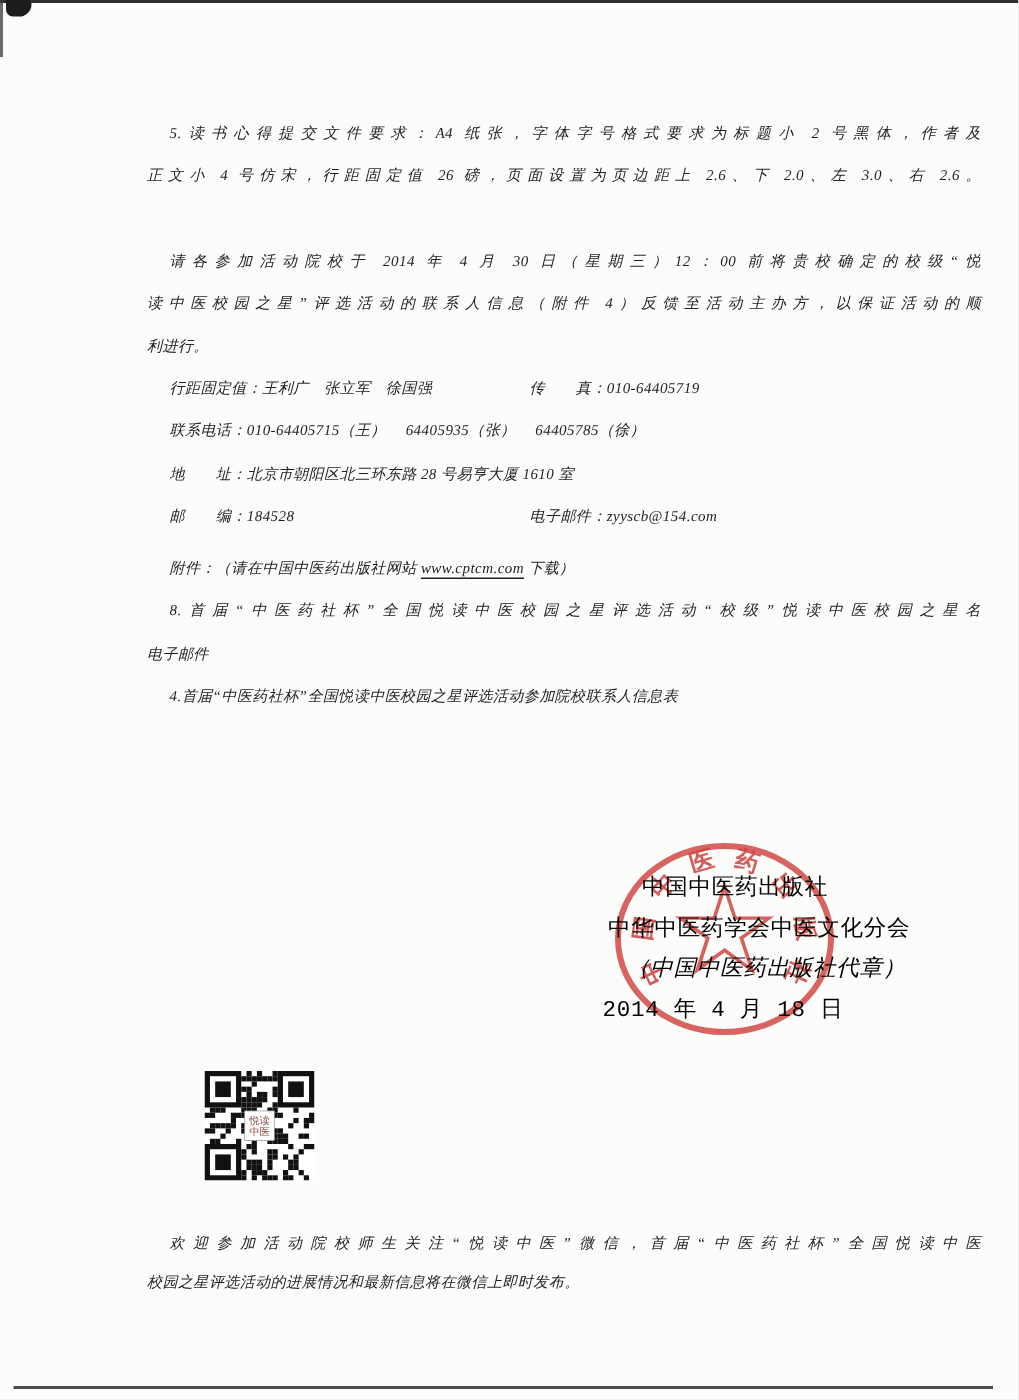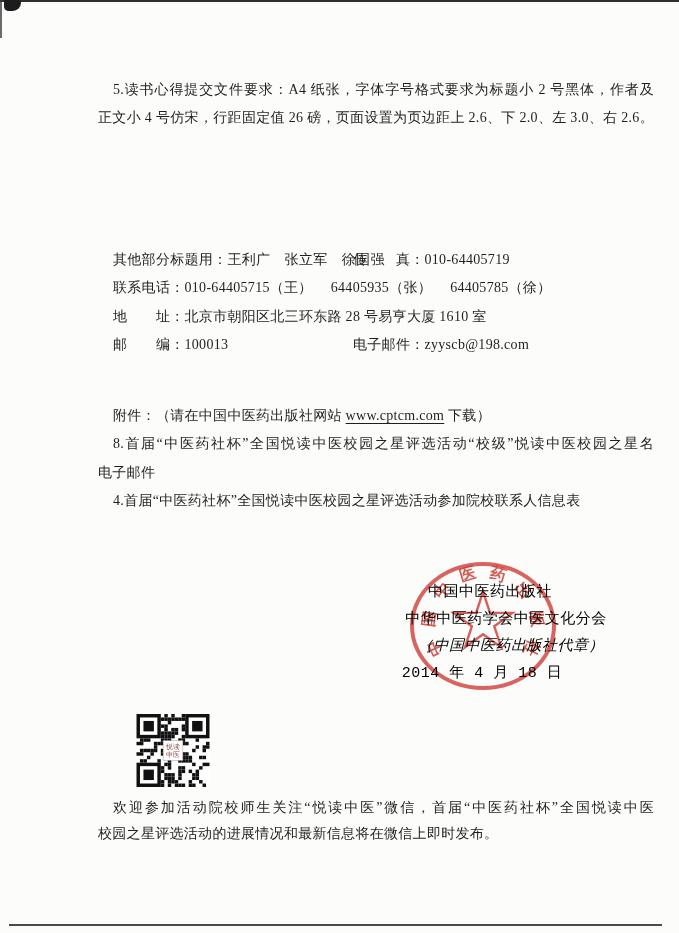--- a/index.html
+++ b/index.html
@@ -4,21 +4,21 @@
 <style>
   html,body{margin:0;padding:0;background:#e8e8e6;}
   .page{
     position:relative;width:679px;height:933px;margin:0 auto;
     background:#fcfcfa;overflow:hidden;
     font-family:"Liberation Serif","DejaVu Serif",serif;
     color:#1f1f1f;
   }
   
   .col{position:absolute;left:98px;width:556px;}
-  .line{height:28.4px;line-height:28.4px;font-size:14px;letter-spacing:.3px;white-space:nowrap;}
+  .line{height:28.4px;line-height:28.4px;font-size:10px;letter-spacing:.3px;white-space:nowrap;font-style:italic;}
   .closing .line{height:26px;line-height:26px;}
   .just{white-space:normal;text-align:justify;text-align-last:justify;}
   .indent{padding-left:15px;}
   .rel{position:relative;}
   .rpart{position:absolute;left:255px;top:0;}
   .weblink{text-decoration:underline;text-underline-offset:3px;}
   
   .stampline{
     position:absolute;transform:translateX(-50%);white-space:nowrap;
     font-size:15px;letter-spacing:.5px;color:#000000;
@@ -48,35 +48,40 @@
   <div class="art-top"></div>
   <div class="art-corner"></div>
   <div class="art-left"></div>
   <div class="art-bottom"></div>
 
   <div class="col" style="top:76px">
     <div class="line just indent">5.读书心得提交文件要求：A4 纸张，字体字号格式要求为标题小 2 号黑体，作者及</div>
     <div class="line just">正文小 4 号仿宋，行距固定值 26 磅，页面设置为页边距上 2.6、下 2.0、左 3.0、右 2.6。</div>
   </div>
 
+  <div class="col" style="top:161px">
+    <div class="line just indent">请各参加活动院校于 2014 年 4 月 30 日（星期三）12：00 前将贵校确定的校级“悦</div>
+    <div class="line just">读中医校园之星”评选活动的联系人信息（附件 4）反馈至活动主办方，以保证活动的顺</div>
+    <div class="line">利进行。</div>
+  </div>
 
   <div class="col" style="top:246px">
     <div class="line indent rel">
-      <span>其他部分标题用：王利广　张立军　徐国强</span>
+      <span>行距固定值：王利广　张立军　徐国强</span>
       <span class="rpart">传　　真：010-64405719</span>
     </div>
     <div class="line indent">联系电话：010-64405715（王）　 64405935（张）　 64405785（徐）</div>
     <div class="line indent">地　　址：北京市朝阳区北三环东路 28 号易亨大厦 1610 室</div>
     <div class="line indent rel">
-      <span>邮　　编：100013</span>
-      <span class="rpart">电子邮件：zyyscb@198.com</span>
-    </div>
-  </div>
-
-  <div class="col" style="top:402px">
+      <span>邮　　编：184528</span>
+      <span class="rpart">电子邮件：zyyscb@154.com</span>
+    </div>
+  </div>
+
+  <div class="col" style="top:366px">
     <div class="line indent">
       <span>附件：（请在中国中医药出版社网站 </span><span class="weblink">www.cptcm.com</span><span> 下载）</span>
     </div>
     <div class="line just indent">8.首届“中医药社杯”全国悦读中医校园之星评选活动“校级”悦读中医校园之星名</div>
     <div class="line">电子邮件</div>
     <div class="line indent">4.首届“中医药社杯”全国悦读中医校园之星评选活动参加院校联系人信息表</div>
   </div>
 
   <div class="stampline" style="left:490px;top:582px;">中国中医药出版社</div>
   <div class="stampline" style="left:506px;top:609px;">中华中医药学会中医文化分会</div>
@@ -237,18 +242,18 @@
         <rect x="56.38095238095238" y="7.0476190476190474" width="10.571428571428571" height="10.571428571428571" fill="#111"></rect>
         <rect x="0" y="49.33333333333333" width="24.666666666666664" height="24.666666666666664" fill="#111"></rect>
         <rect x="3.5238095238095237" y="52.857142857142854" width="17.61904761904762" height="17.61904761904762" fill="#fff"></rect>
         <rect x="7.0476190476190474" y="56.38095238095238" width="10.571428571428571" height="10.571428571428571" fill="#111"></rect>
       <rect x="27" y="27" width="20" height="20" fill="#fff" stroke="#999" stroke-width="0.5"></rect>
       <text x="37" y="35.5" font-size="7" text-anchor="middle" fill="#8a4a45" font-family="Liberation Serif,serif">悦读</text>
       <text x="37" y="43.5" font-size="7" text-anchor="middle" fill="#8a4a45" font-family="Liberation Serif,serif">中医</text>
     </svg>
     </div>
 
-  <div class="col closing" style="top:795px">
+  <div class="col closing" style="top:817px">
     <div class="line just indent">欢迎参加活动院校师生关注“悦读中医”微信，首届“中医药社杯”全国悦读中医</div>
     <div class="line">校园之星评选活动的进展情况和最新信息将在微信上即时发布。</div>
   </div>
 
 </div>
 
 </body></html>

